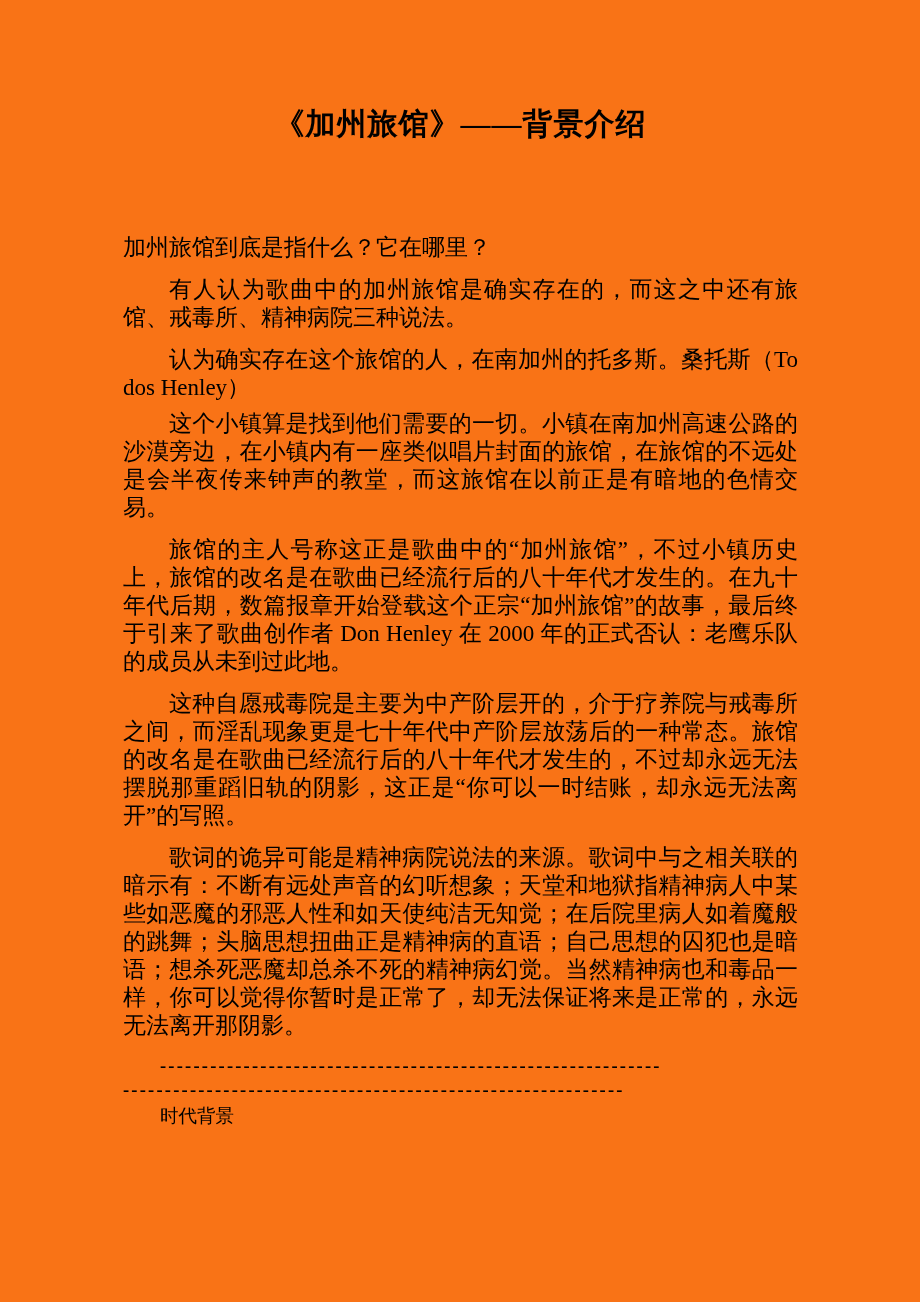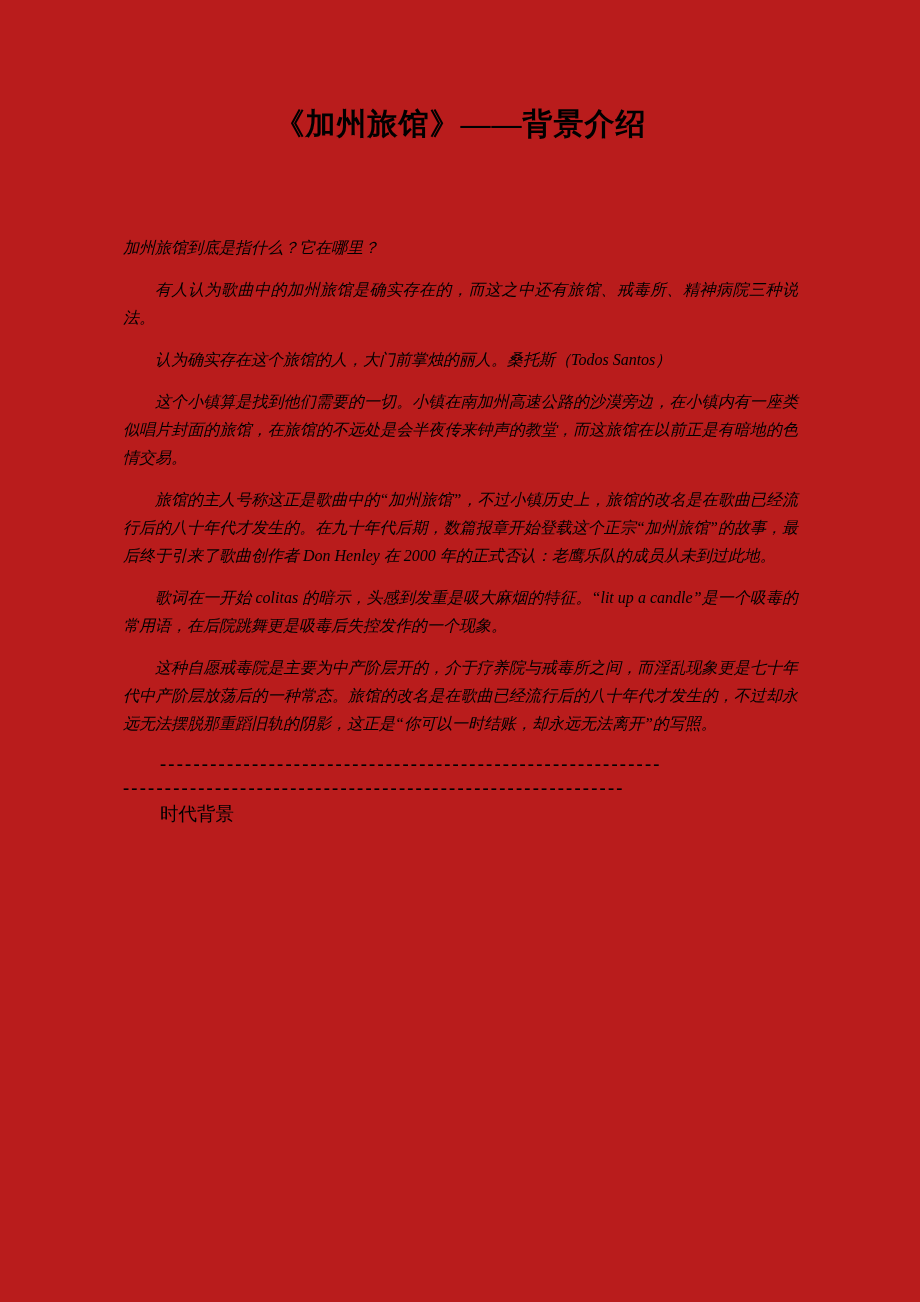--- a/index.html
+++ b/index.html
@@ -12,39 +12,38 @@
     height: 1302px;
     overflow: hidden;
     color: #000000;
     font-family: "Liberation Serif", "DejaVu Serif", serif;
   }
   .page {
     box-sizing: border-box;
     width: 920px;
     height: 1302px;
     padding: 106px 122px 0 123px;
-    background: #b91c1c;
+    background: #f97316;
   }
   .doc-title {
     font-size: 30px;
     line-height: 36px;
     font-weight: bold;
     text-align: center;
     margin: 0 0 92px 0;
     letter-spacing: 1px;
     font-family: "Liberation Serif", "DejaVu Serif", serif;
   }
   .para {
-    font-size: 16px;
+    font-size: 23px;
     line-height: 28px;
-    margin: 14px 0 14px 0;
+    margin: 8px 0 14px 0;
     text-indent: 2em;
     text-align: justify;
     word-break: break-all;
-    font-style: italic;
   }
   .para.no-indent {
     text-indent: 0;
   }
   .para.joined {
     margin-bottom: 0;
   }
   .divider-line {
     font-size: 18.5px;
     line-height: 24px;
@@ -67,31 +66,31 @@
 </head>
 <body>
 
 <div class="page">
   <h1 class="doc-title">《加州旅馆》——背景介绍</h1>
 
   <p class="para no-indent">加州旅馆到底是指什么？它在哪里？</p>
 
   <p class="para">有人认为歌曲中的加州旅馆是确实存在的，而这之中还有旅馆、戒毒所、精神病院三种说法。</p>
 
-  <p class="para joined">认为确实存在这个旅馆的人，大门前掌烛的丽人。桑托斯（Todos Santos）</p>
+  <p class="para joined">认为确实存在这个旅馆的人，在南加州的托多斯。桑托斯（Todos Henley）</p>
 
   <p class="para">这个小镇算是找到他们需要的一切。小镇在南加州高速公路的沙漠旁边，在小镇内有一座类似唱片封面的旅馆，在旅馆的不远处是会半夜传来钟声的教堂，而这旅馆在以前正是有暗地的色情交易。</p>
 
   <p class="para">旅馆的主人号称这正是歌曲中的“加州旅馆”，不过小镇历史上，旅馆的改名是在歌曲已经流行后的八十年代才发生的。在九十年代后期，数篇报章开始登载这个正宗“加州旅馆”的故事，最后终于引来了歌曲创作者 Don Henley 在 2000 年的正式否认：老鹰乐队的成员从未到过此地。</p>
 
 
-  <p class="para">歌词在一开始 colitas 的暗示，头感到发重是吸大麻烟的特征。“lit up a candle”是一个吸毒的常用语，在后院跳舞更是吸毒后失控发作的一个现象。</p>
 
   <p class="para">这种自愿戒毒院是主要为中产阶层开的，介于疗养院与戒毒所之间，而淫乱现象更是七十年代中产阶层放荡后的一种常态。旅馆的改名是在歌曲已经流行后的八十年代才发生的，不过却永远无法摆脱那重蹈旧轨的阴影，这正是“你可以一时结账，却永远无法离开”的写照。</p>
 
+  <p class="para">歌词的诡异可能是精神病院说法的来源。歌词中与之相关联的暗示有：不断有远处声音的幻听想象；天堂和地狱指精神病人中某些如恶魔的邪恶人性和如天使纯洁无知觉；在后院里病人如着魔般的跳舞；头脑思想扭曲正是精神病的直语；自己思想的囚犯也是暗语；想杀死恶魔却总杀不死的精神病幻觉。当然精神病也和毒品一样，你可以觉得你暂时是正常了，却无法保证将来是正常的，永远无法离开那阴影。</p>
 
 
   <p class="divider-line indented">------------------------------------------------------------</p>
 
   <p class="divider-line">------------------------------------------------------------</p>
 
   <p class="section-heading">时代背景</p>
 </div>
 
 </body></html>

